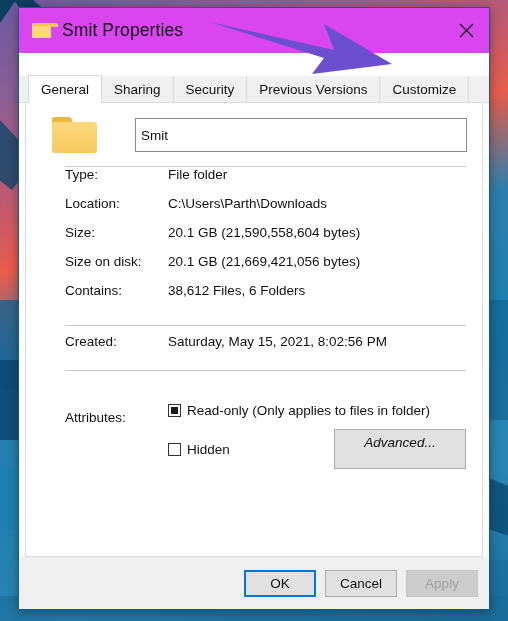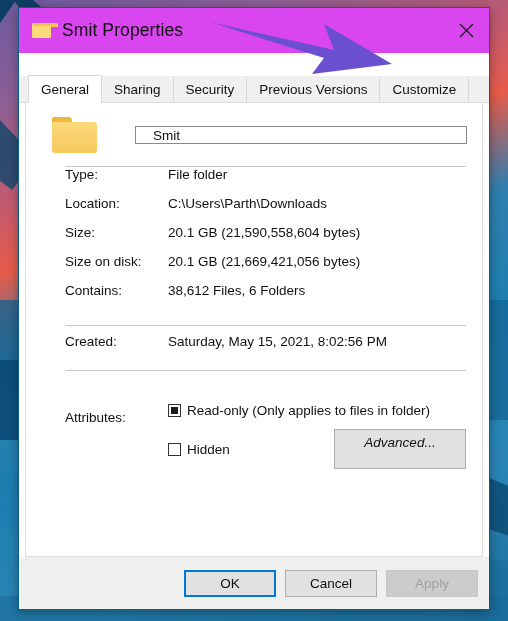--- a/index.html
+++ b/index.html
@@ -145,27 +145,27 @@
     background: #eeb73e; border-radius: 2px 4px 0 0;
   }
   .folder-ico-big .body2 {
     position: absolute; left:0; top:5px; width: 45px; height: 31px;
     background: linear-gradient(180deg,#fcd97a 0%, #f6c95f 100%);
     border-radius: 2px 3px 3px 3px;
   }
   .name-input {
     margin-left: 38px;
     flex: 1 1 auto;
-    height: 18px;
+    height: 34px;
     border: 1px solid #8a8a8a;
     background: #fff;
     font-family: "Liberation Sans", sans-serif;
     font-size: 13.5px;
     color: #111;
-    padding: 0 17px;
+    padding: 0 5px;
     box-sizing: border-box;
     outline: none;
     margin-right: 0px;
   }
 
   .sep {
     height: 1px;
     background: #c8c8c8;
     margin: 13px 16px 0 39px;
   }
@@ -227,21 +227,21 @@
     flex: 0 0 52px;
     height: 52px;
     background: #f0f0f0;
     display: flex;
     align-items: center;
     justify-content: flex-end;
     padding-right: 11px;
     gap: 9px;
     box-sizing: border-box;
   }
-  .btn-footer { width: 92px; height: 27px; line-height: 25px; }
+  .btn-footer { width: 72px; height: 27px; line-height: 25px; }
   .btn-footer.primary {
     border: 2px solid #0078d7;
     background: #e1e1e1;
     line-height: 23px;
   }
   .btn-footer.disabled {
     color: #a0a0a0;
     background: #ccc;
     border: 1px solid #c6c6c6;
   }

